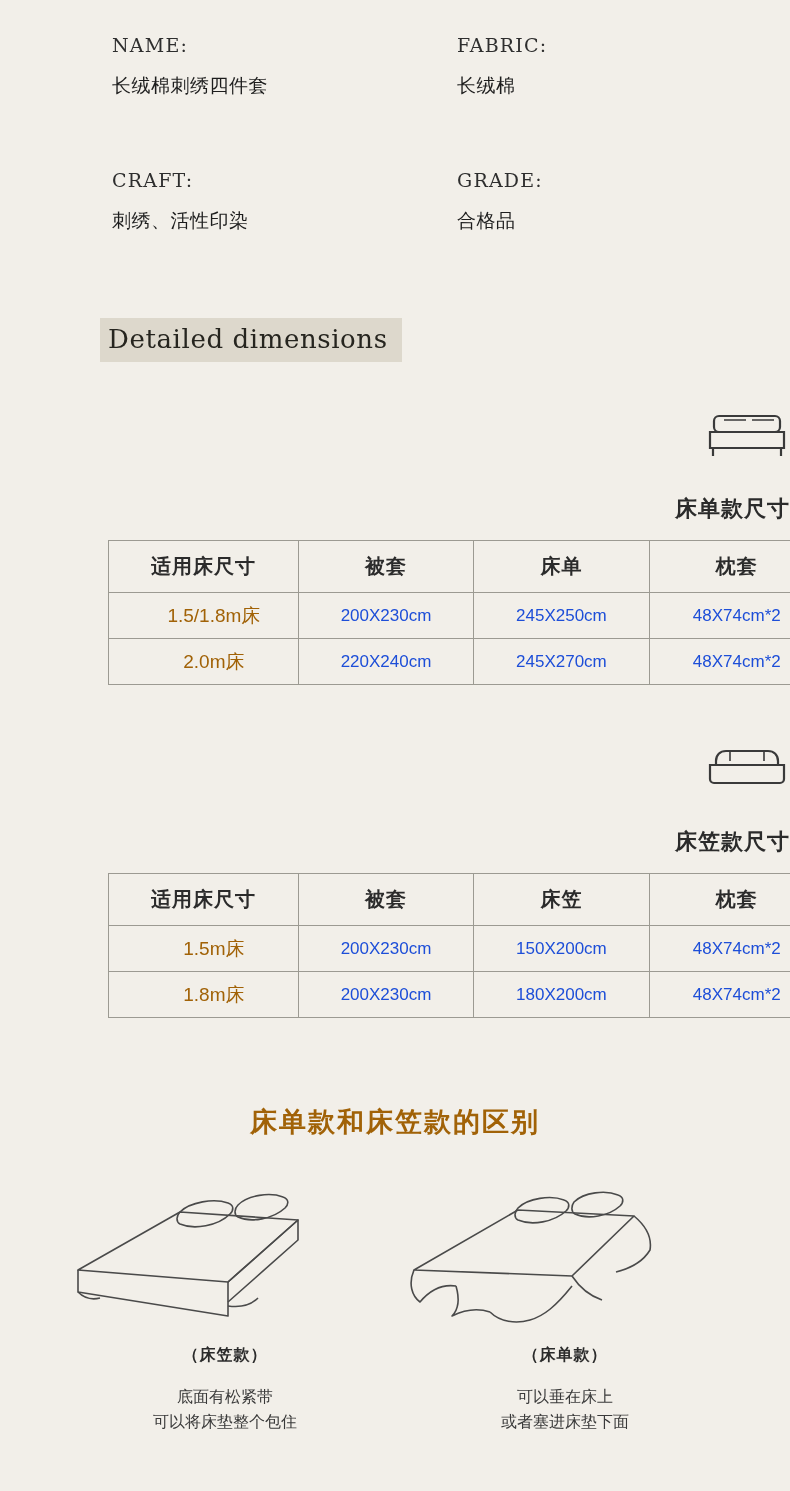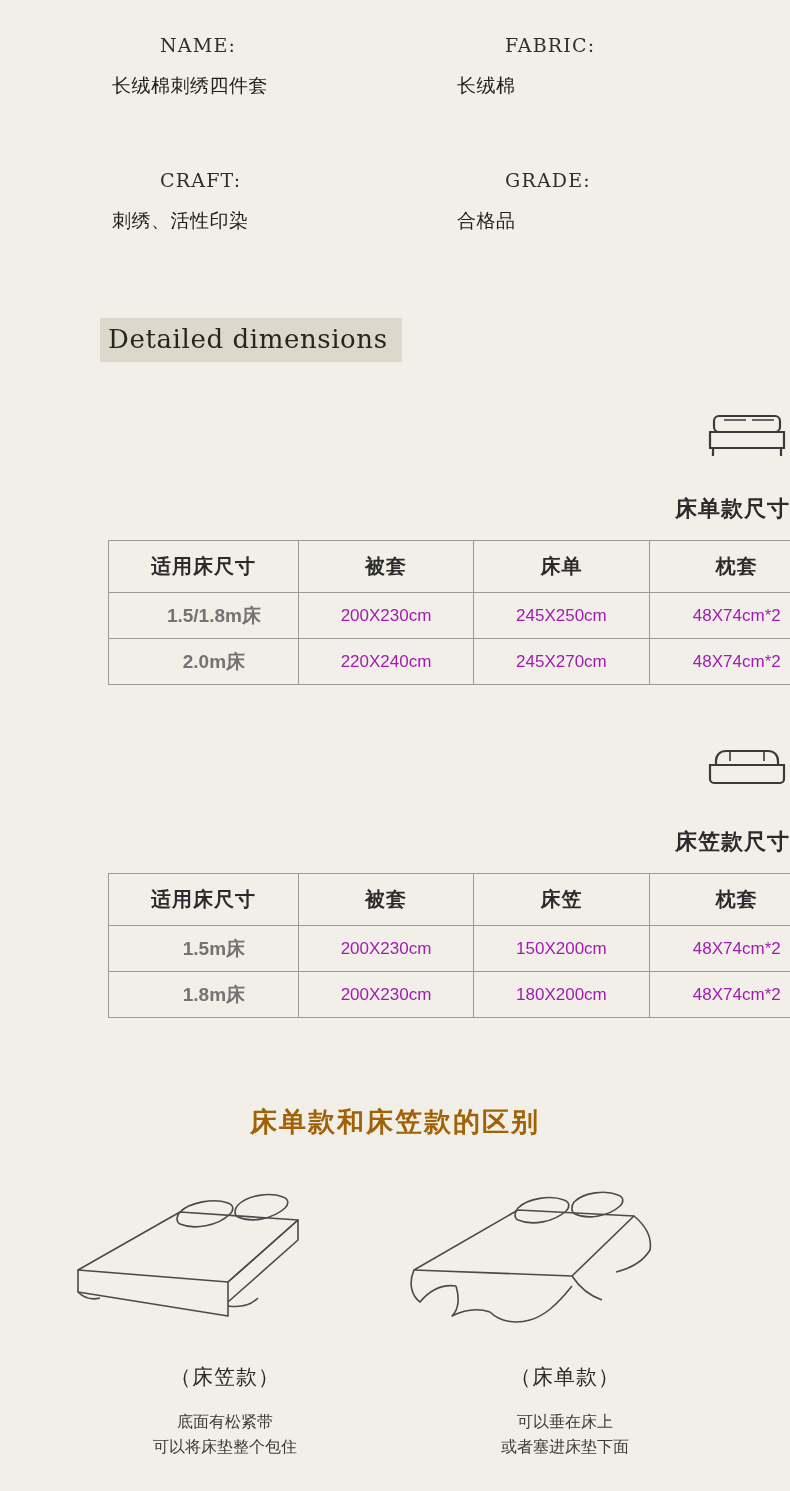--- a/index.html
+++ b/index.html
@@ -25,21 +25,20 @@
   }
   .spec-row + .spec-row { margin-top: 70px; }
   .spec-cell { width: 345px; }
   .spec-cell.second { width: 215px; }
   .spec-key {
     font-family: "DejaVu Serif", serif;
     font-size: 19px;
     letter-spacing: 1.2px;
     color: #2e2e2e;
     font-weight: 400;
-    margin-left: 48px;
   }
   .spec-val {
     margin-top: 17px;
     font-size: 19px;
     font-weight: normal;
     letter-spacing: 0.5px;
     color: #1d1d1d;
   }
 
   
@@ -86,25 +85,25 @@
     border: 1px solid #9c9a92;
     text-align: center;
     font-weight: normal;
   }
   table th {
     height: 52px;
     font-size: 20px;
     font-weight: bold;
     letter-spacing: 1px;
   }
-  table td { height: 46px; font-size: 17px; color: #a21caf; }
+  table td { height: 46px; font-size: 17px; color: #1d4ed8; }
   table td.first {
     font-size: 19px;
-    font-weight: bold;
-    color: #737373;
+    font-weight: normal;
+    color: #a16207;
     padding-left: 21px;
   }
   col.c1 { width: 158px; }
   col.c2 { width: 146px; }
   col.c3 { width: 146px; }
   col.c4 { width: 146px; }
 
   
   .compare-title {
     text-align: center;
@@ -118,23 +117,23 @@
     display: flex;
     justify-content: center;
     margin-top: 34px;
   }
   .compare-col {
     width: 340px;
     text-align: center;
   }
   .compare-col .art { height: 150px; position: relative; }
   .compare-col .cap {
-    font-size: 21px;
-    font-weight: normal;
-    margin-top: 39px;
+    font-size: 16px;
+    font-weight: bold;
+    margin-top: 21px;
     letter-spacing: 1px;
   }
   .compare-col .desc {
     font-size: 16px;
     line-height: 25px;
     color: #3a3a3a;
     margin-top: 18px;
   }
 </style>
 </head>

